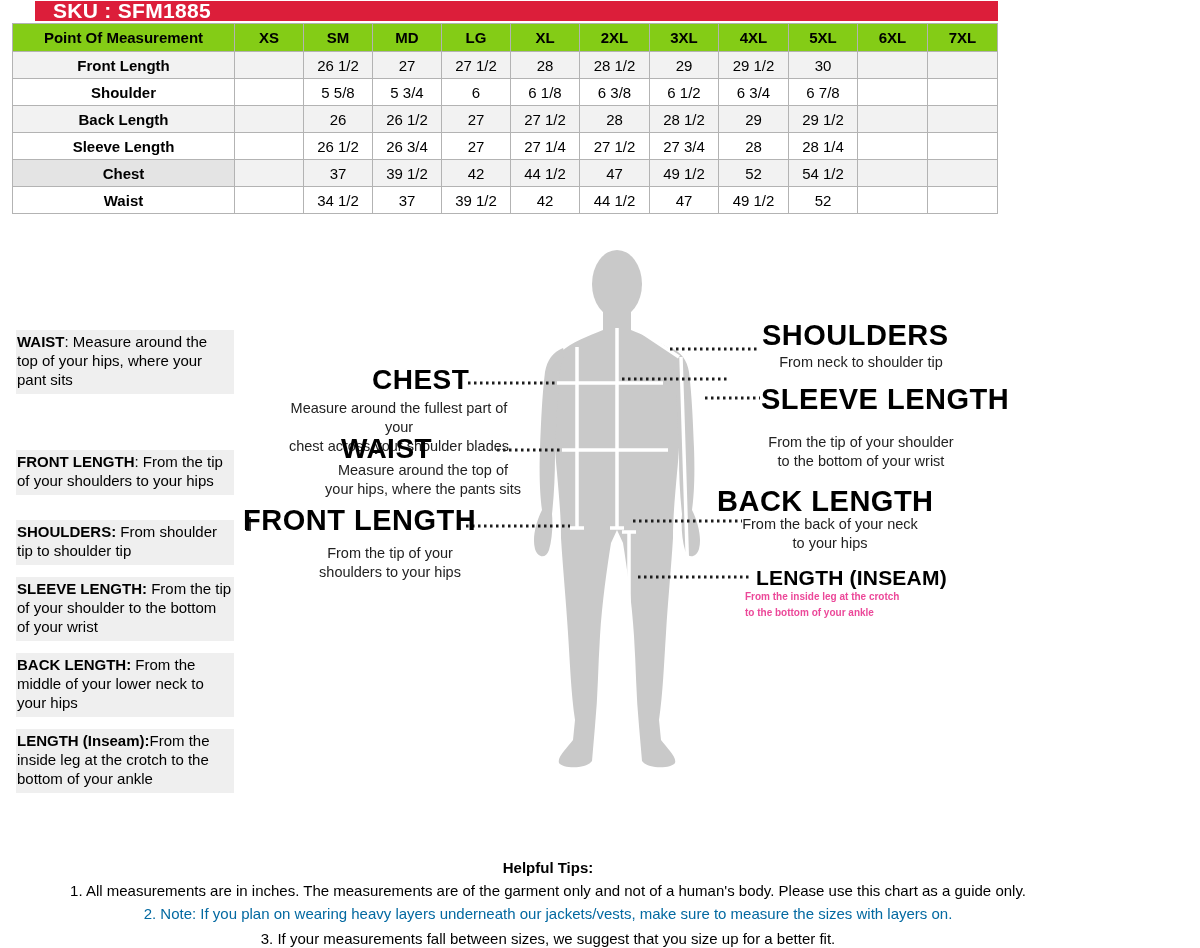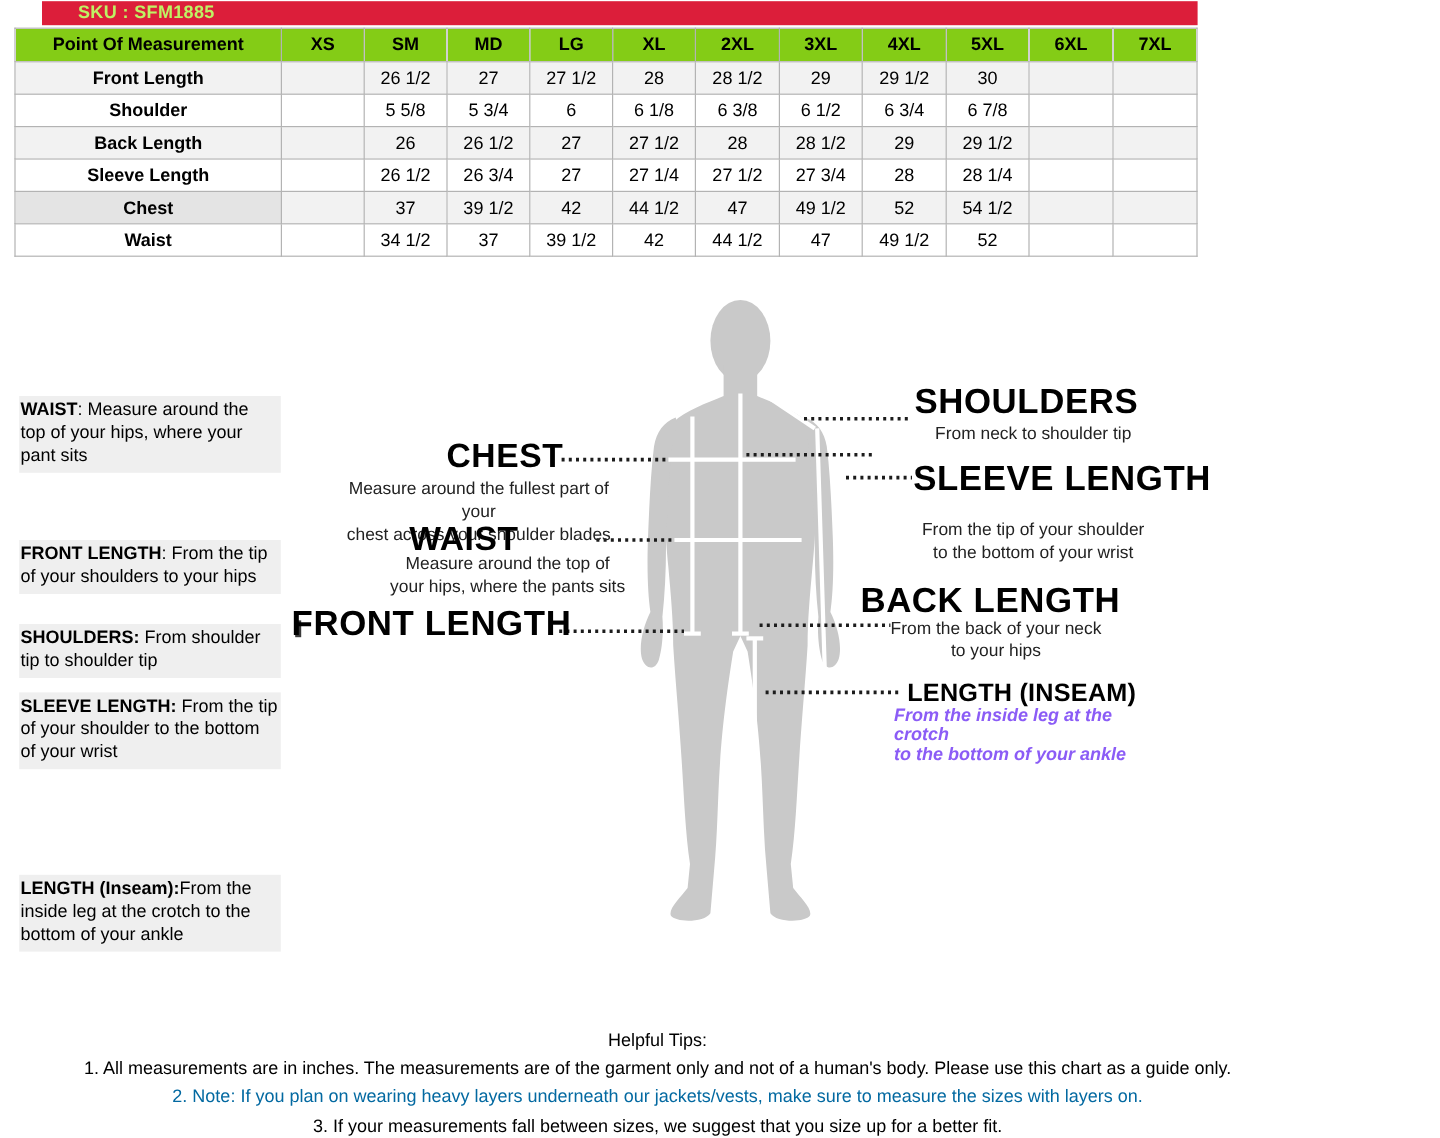--- a/index.html
+++ b/index.html
@@ -1,44 +1,44 @@
 <!DOCTYPE html>
 <html><head>
 <meta charset="utf-8">
 <style>
   html,body{margin:0;padding:0;background:#ffffff;}
   body{width:1200px;height:948px;position:relative;font-family:"Liberation Sans","DejaVu Sans",sans-serif;color:#000;overflow:hidden;}
 
   
   .sku-bar{position:absolute;top:1px;left:35px;width:963px;height:20px;background:#dc1e3a;}
-  .sku-bar span{display:block;padding-left:30px;font-size:15px;font-weight:bold;color:#bef264;line-height:20px;letter-spacing:0.3px;}
+  .sku-bar span{display:block;padding-left:18px;font-size:21px;font-weight:bold;color:#ffffff;line-height:20px;letter-spacing:0.3px;}
 
   
   table.size{position:absolute;top:23px;left:12px;border-collapse:collapse;table-layout:fixed;width:986px;font-size:15px;}
   table.size th,table.size td{border:1px solid #b3b3b3;height:26px;text-align:center;padding:0;overflow:hidden;white-space:nowrap;}
   table.size thead th{height:27px;font-weight:bold;background:#84cc16;}
   table.size tbody th{font-weight:bold;}
   table.size td{font-weight:normal;}
   tr.shade th,tr.shade td{background:#f2f2f2;}
   th.chest-cell{background:#e4e4e4 !important;}
 
   
   .band{position:absolute;top:230px;left:0;width:1200px;height:614px;}
   .band svg{position:absolute;top:0;left:0;}
 
   .instr{position:absolute;left:16px;width:215px;background:#efefef;font-size:15px;line-height:19px;padding:2px 2px 5px 1px;color:#000;}
   .instr b{font-weight:bold;}
 
   .big{position:absolute;font-weight:bold;color:#000000;white-space:nowrap;letter-spacing:0.5px;}
   .cap{position:absolute;text-align:center;font-size:14.5px;line-height:19px;color:#222;white-space:pre-line;}
-  .cap-ins{font-size:15px;font-weight:600;text-align:left;line-height:16px;color:#8b5cf6;font-style:italic;}
+  .cap-ins{font-size:10px;font-weight:600;text-align:left;line-height:16px;color:#ec4899;}
 
   
   .tips{position:absolute;top:858px;left:0;width:1096px;text-align:center;font-size:15px;line-height:20px;}
-  .tips-heading{font-weight:normal;margin-bottom:3px;}
+  .tips-heading{font-weight:bold;margin-bottom:3px;}
   .tip{margin:1px 0;}
   .tip b{font-weight:normal;}
   .tip-blue{color:#0369a1;margin:3px 16px;}
   .tip-3{margin-top:5px;}
 </style>
 </head>
 <body>
 
 <div class="sku-bar">
   <span>SKU : SFM1885</span>
@@ -197,31 +197,34 @@
       <line x1="633" y1="291" x2="742" y2="291"></line>
       <line x1="638" y1="347" x2="752" y2="347"></line>
     </g>
     <rect x="246" y="287" width="5" height="14" fill="#3a3a3a"></rect>
   </svg>
 
   <div class="instr" style="top:100px"><b>WAIST</b><span>:  Measure around the top of your hips, where your pant sits</span></div>
   <div class="instr" style="top:220px"><b>FRONT LENGTH</b><span>: From the tip of your shoulders to your hips</span></div>
   <div class="instr" style="top:347px"><b>SLEEVE LENGTH:</b><span> From the tip of your shoulder to the bottom of your wrist</span></div>
   <div class="instr" style="top:290px"><b>SHOULDERS:</b><span> From shoulder tip to shoulder tip</span></div>
+  <div class="instr" style="top:423px"><b>BACK LENGTH:</b><span> From the middle of your lower neck to your hips</span></div>
   <div class="instr" style="top:499px"><b>LENGTH (Inseam):</b><span>From the inside leg at the crotch to the bottom of your ankle</span></div>
 
   <div class="big" style="left:372px;top:134px;font-size:28px">CHEST</div>
   <div class="cap" style="left:276px;top:169px;width:246px">Measure around the fullest part of your
 chest across your shoulder blades</div>
 
   <div class="big" style="left:341px;top:203px;font-size:28px">WAIST</div>
   <div class="cap" style="left:293px;top:231px;width:260px">Measure around the top of
 your hips, where the pants sits</div>
 
   <div class="big" style="left:243px;top:274px;font-size:29px">FRONT LENGTH</div>
+  <div class="cap" style="left:290px;top:314px;width:200px">From the tip of your
+shoulders to your hips</div>
 
   <div class="big" style="left:762px;top:89px;font-size:29px">SHOULDERS</div>
   <div class="cap" style="left:766px;top:123px;width:190px">From neck to shoulder tip</div>
 
   <div class="big" style="left:761px;top:153px;font-size:29px">SLEEVE LENGTH</div>
   <div class="cap" style="left:766px;top:203px;width:190px">From the tip of your shoulder
 to the bottom of your wrist</div>
 
   <div class="big" style="left:717px;top:255px;font-size:29px">BACK LENGTH</div>
   <div class="cap" style="left:737px;top:285px;width:186px">From the back of your neck

